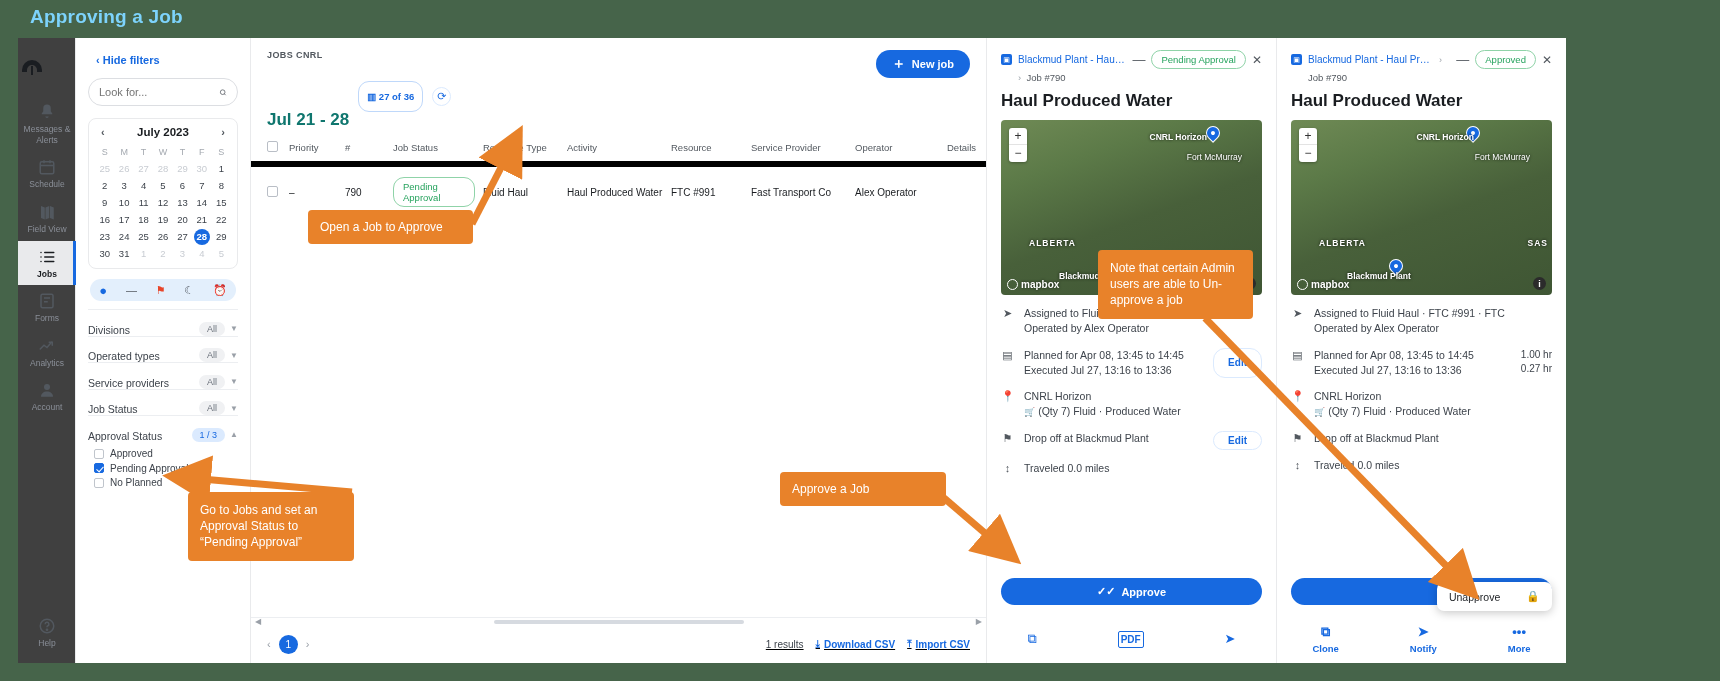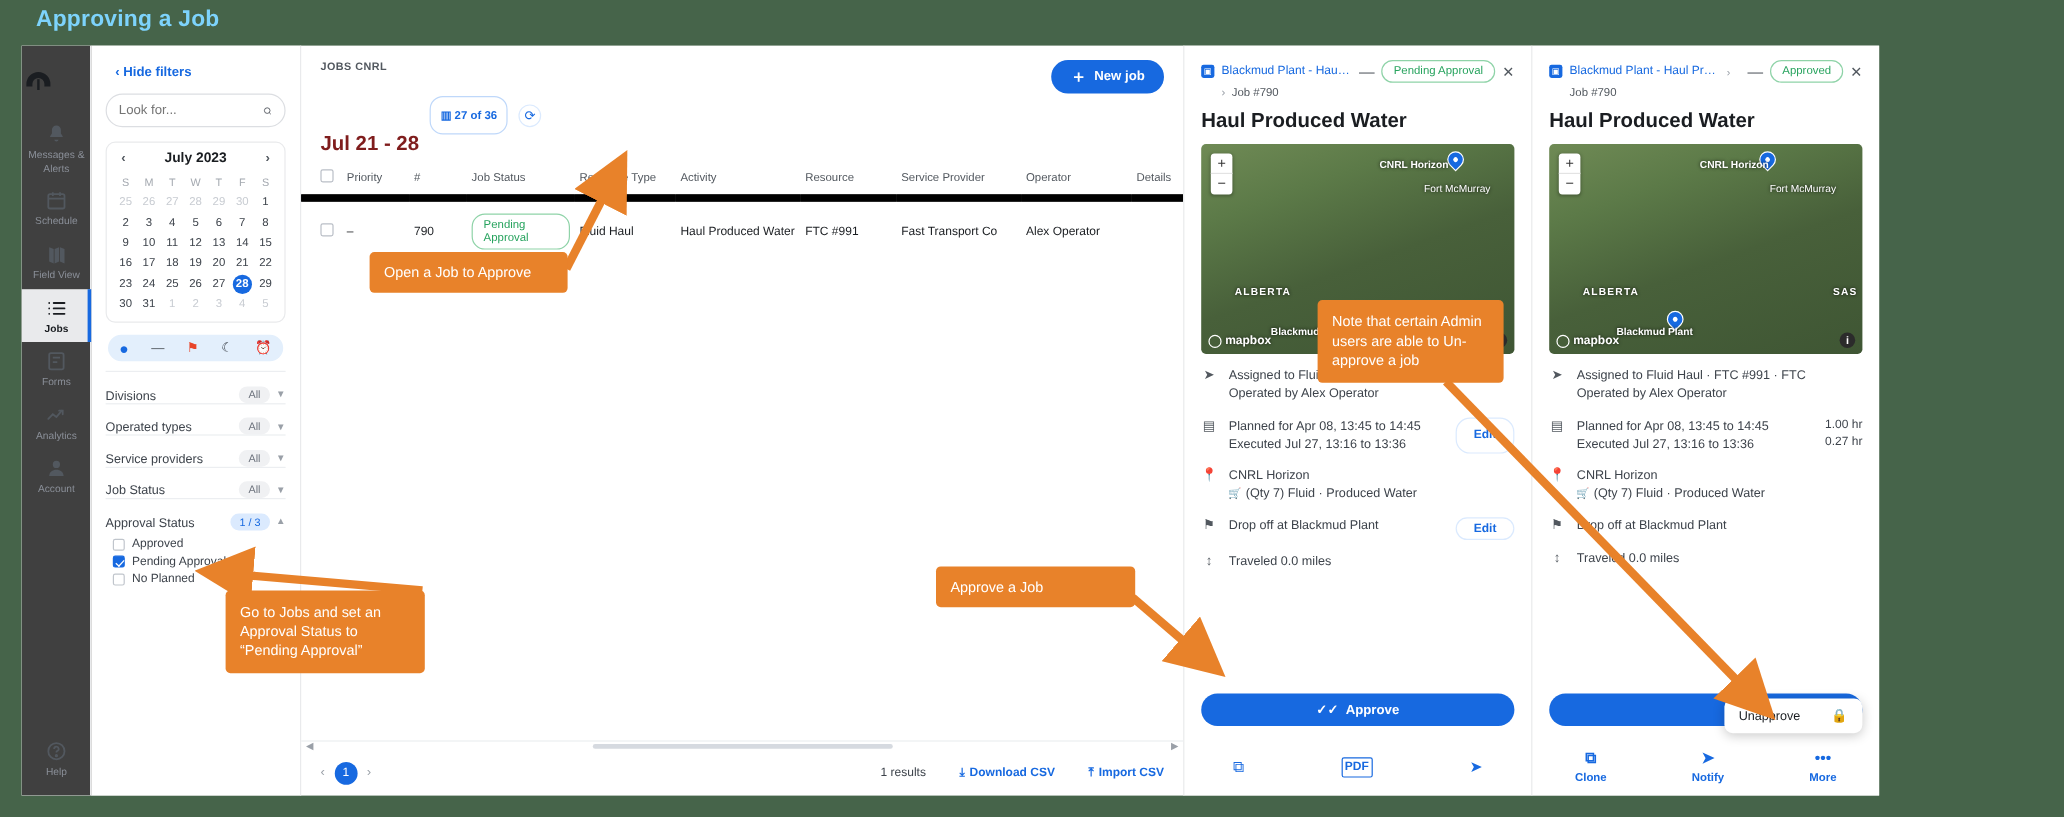--- a/index.html
+++ b/index.html
@@ -108,21 +108,21 @@
   .cb.on:after {
     content: ""; position: absolute; left: 2.5px; top: .5px;
     width: 3px; height: 6px; border: solid #fff; border-width: 0 1.5px 1.5px 0;
     transform: rotate(42deg);
   }
   
   .main { flex: 1; display: flex; flex-direction: column; position: relative; min-width: 0; }
   .main-head { padding: 12px 16px 0; }
   .jobs-from { font-size: 9px; font-weight: bold; color: #52585f; letter-spacing: .4px; }
   .range-row { display: flex; align-items: center; gap: 9px; margin-top: 2px; }
-  .range { font-size: 17px; font-weight: bold; color: #7f1d1d; margin-top: 48px; }
+  .range { font-size: 17px; font-weight: bold; color: #0f766e; margin-top: 48px; }
   .count-pill {
     border: 1px solid #bfd8fa; color: #1769e0; border-radius: 11px;
     font-size: 9.5px; font-weight: bold; padding: 9px 8px; cursor: pointer;
   }
   .refresh {
     width: 19px; height: 19px; border: 1px solid #dbeafe; border-radius: 50%;
     color: #1769e0; font-size: 11px; display: flex; align-items: center;
     justify-content: center; cursor: pointer;
   }
   .new-job {
@@ -159,21 +159,21 @@
     position: absolute; left: 0; right: 0; bottom: 0; height: 38px;
     display: flex; align-items: center; padding: 0 16px; gap: 10px;
   }
   .pager { display: flex; align-items: center; gap: 8px; }
   .pager .arw { color: #9aa0a8; font-size: 11px; cursor: pointer; }
   .pager .pg {
     width: 19px; height: 19px; border-radius: 50%; background: #1769e0;
     color: #fff; font-size: 10px; display: flex; align-items: center;
     justify-content: center; cursor: pointer;
   }
-  .foot-right { margin-left: auto; display: flex; align-items: flex-end; gap: 28px; }
+  .foot-right { margin-left: auto; display: flex; align-items: flex-end; gap: 12px; text-decoration: underline; }
   .results { font-size: 10px; color: #3d434b; }
   .link-btn {
     color: #1769e0; font-size: 10px; font-weight: bold; cursor: pointer;
     display: flex; align-items: center; gap: 4px;
   }
   
   .card {
     width: 290px; flex: none; border-left: 1px solid #e9eaec;
     padding: 12px 14px 0; position: relative; background: #fff;
   }

